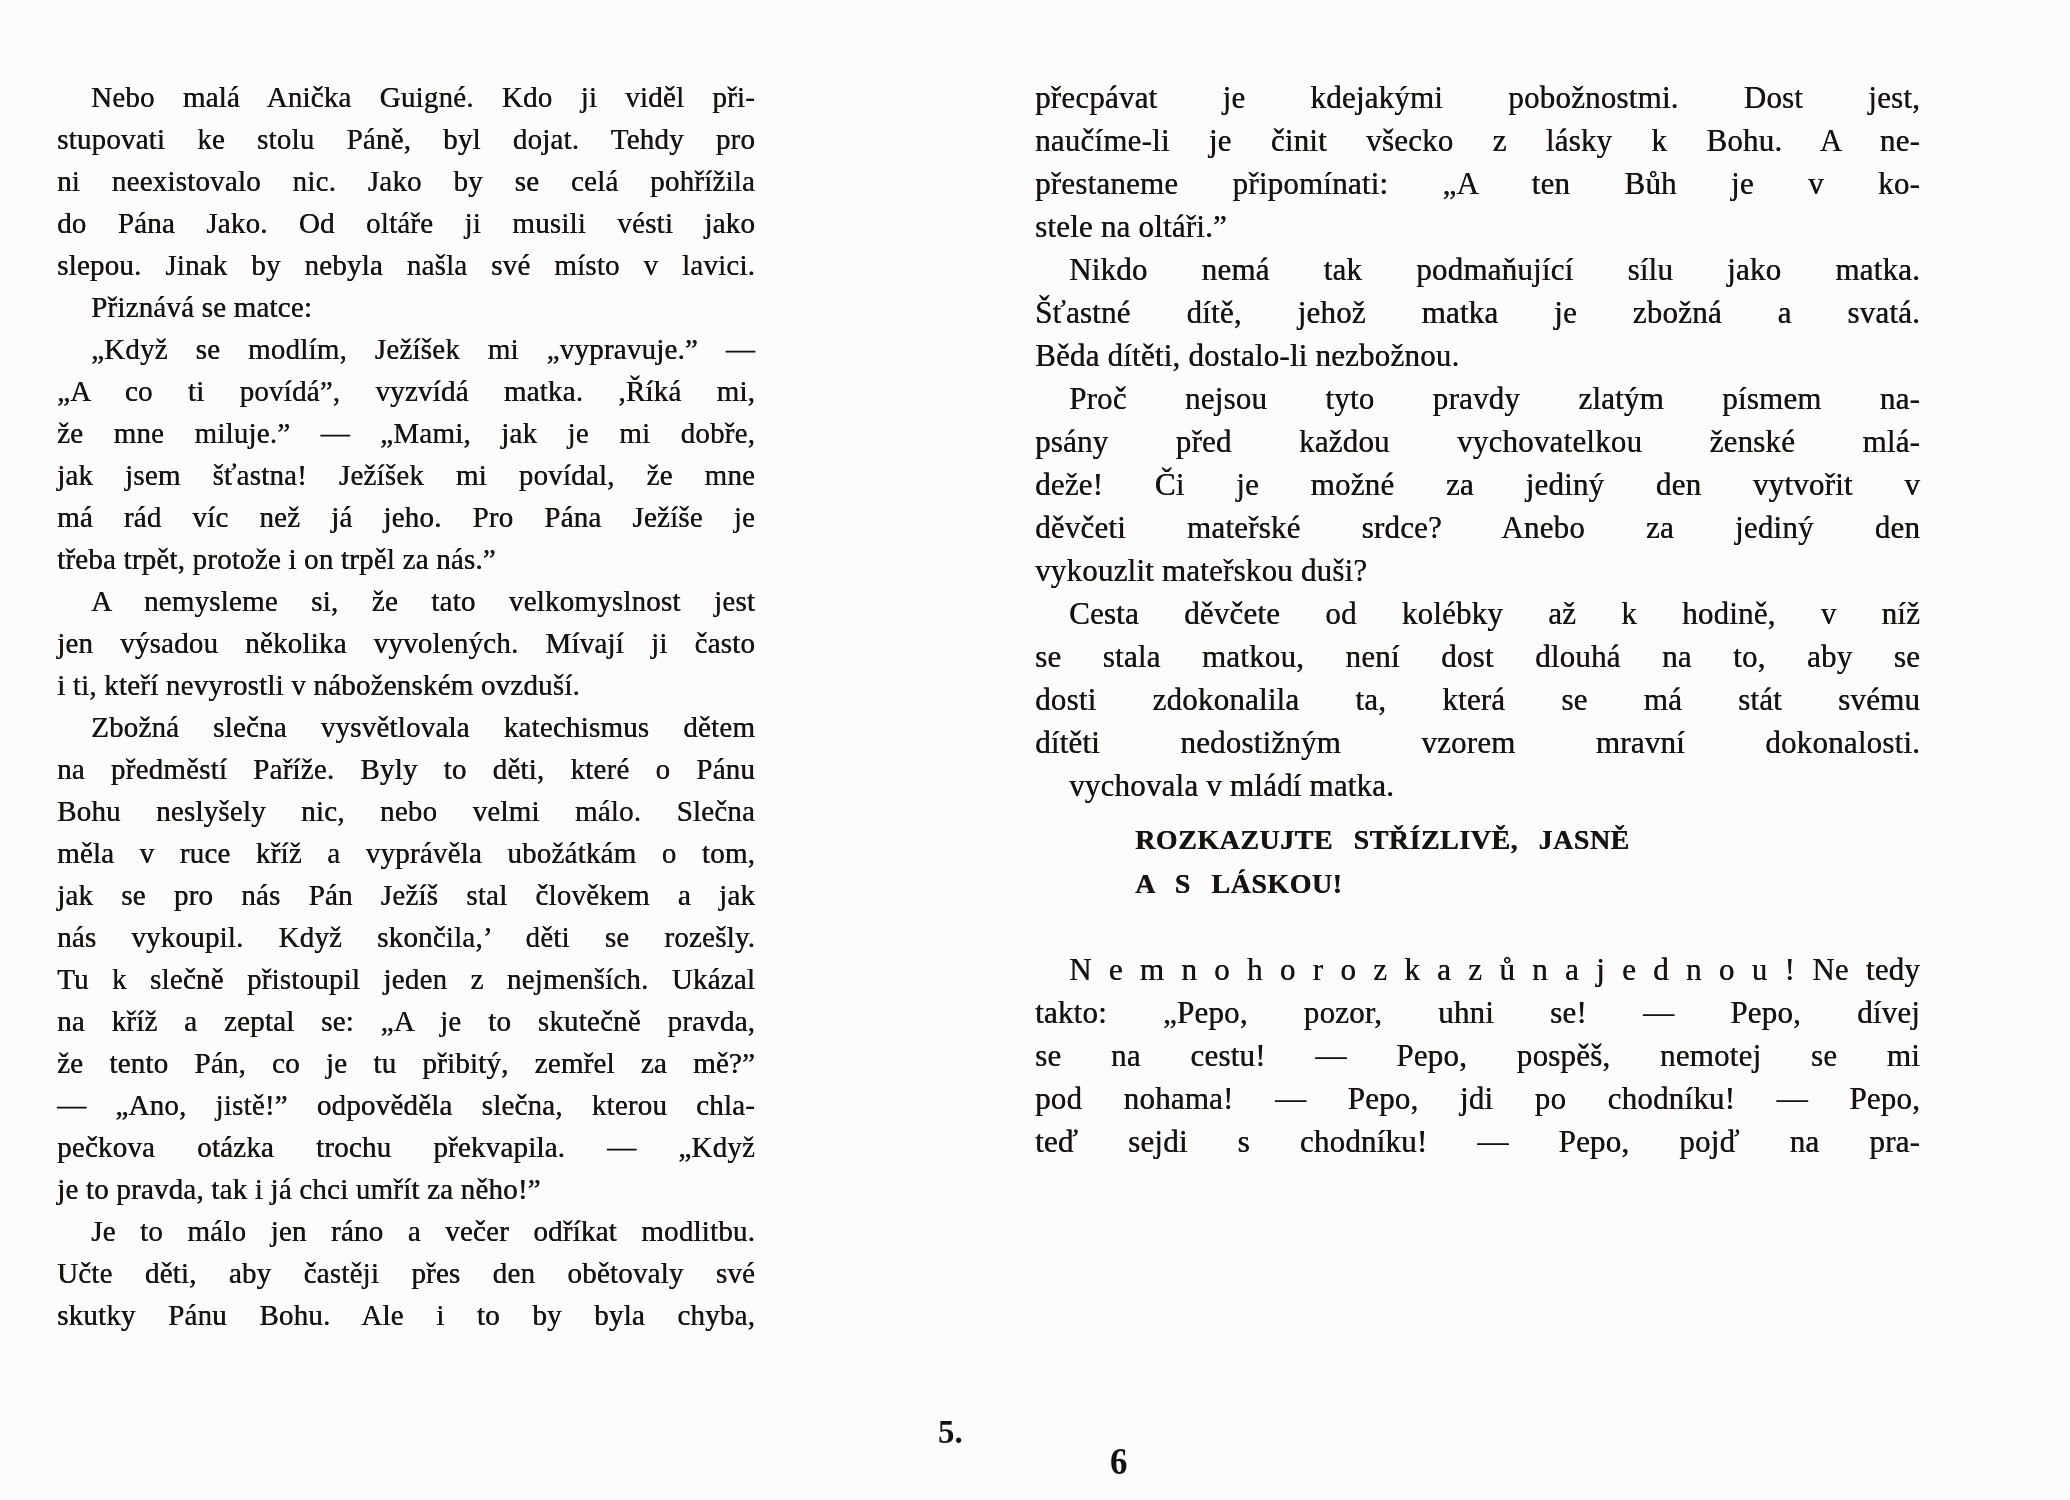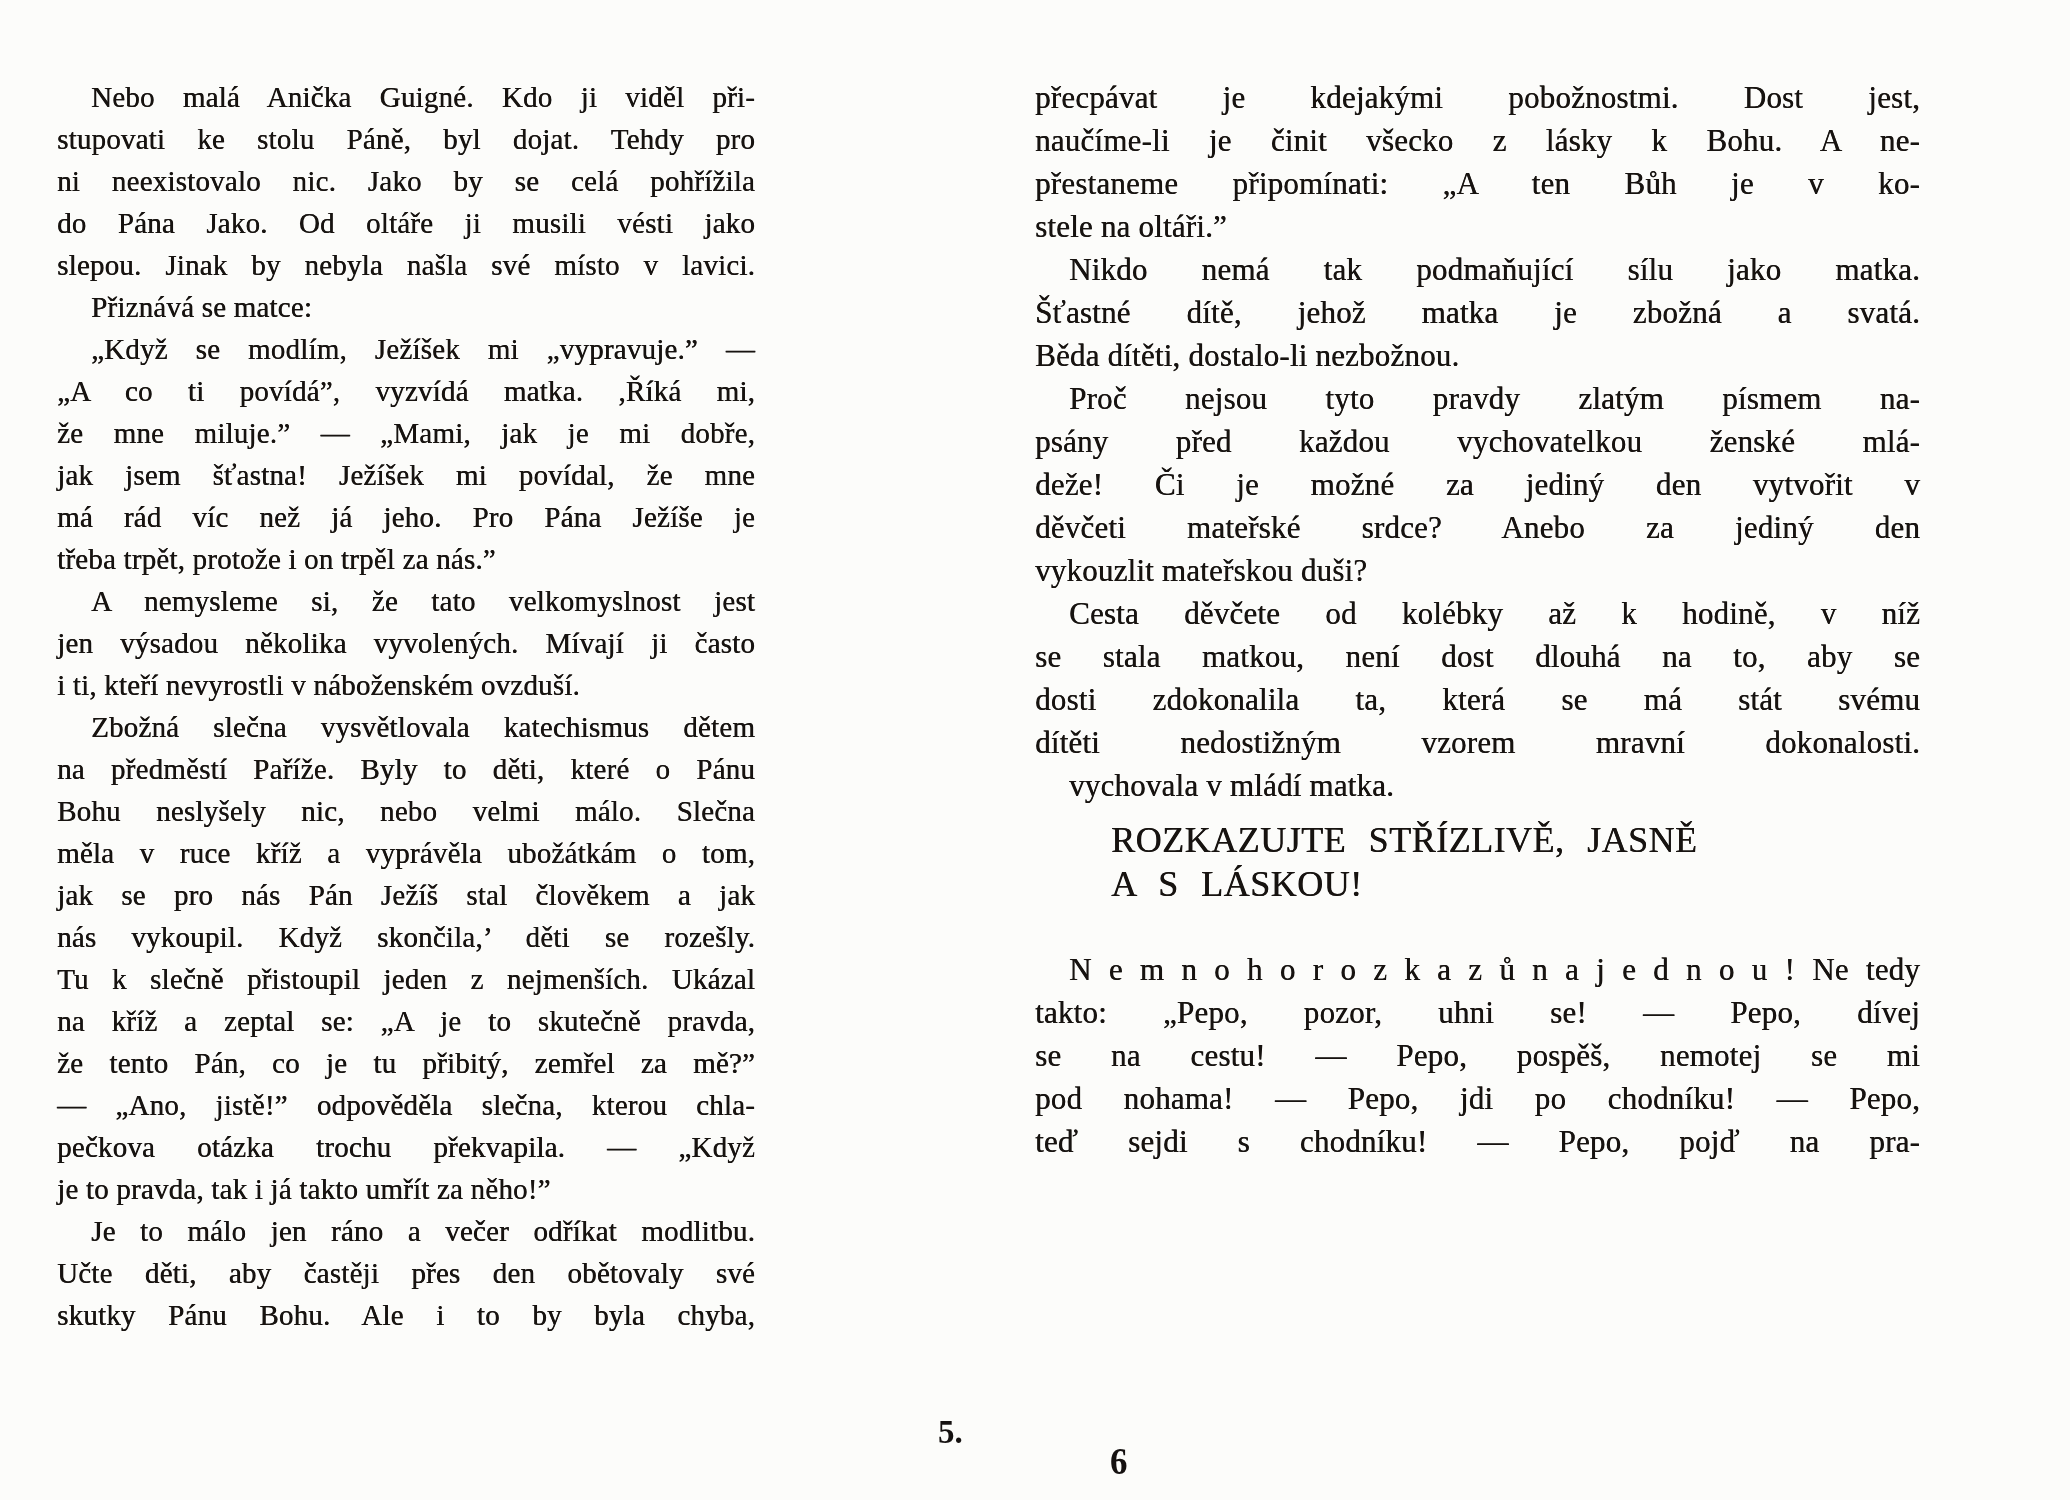--- a/index.html
+++ b/index.html
@@ -55,24 +55,24 @@
   .para.indent .line:first-child { text-indent: 34px; }
 
   .heading {
     font-weight: bold;
     font-size: 33px;
     line-height: 44px;
     letter-spacing: 0.5px;
     word-spacing: 6px;
   }
   .subheading {
-    font-weight: normal;
-    font-size: 36px;
+    font-weight: bold;
+    font-size: 28px;
     line-height: 44px;
-    margin-left: 76px;
+    margin-left: 100px;
     word-spacing: 13px;
     letter-spacing: 0.5px;
   }
   .subheading .subline { text-align: left; }
 
   .page-num {
     position: absolute;
     font-weight: bold;
     color: #151110;
   }
@@ -114,21 +114,21 @@
       <div class="line">na předměstí Paříže. Byly to děti, které o Pánu</div>
       <div class="line">Bohu neslyšely nic, nebo velmi málo. Slečna</div>
       <div class="line">měla v ruce kříž a vyprávěla ubožátkám o tom,</div>
       <div class="line">jak se pro nás Pán Ježíš stal člověkem a jak</div>
       <div class="line">nás vykoupil. Když skončila,’ děti se rozešly.</div>
       <div class="line">Tu k slečně přistoupil jeden z nejmenších. Ukázal</div>
       <div class="line">na kříž a zeptal se: „A je to skutečně pravda,</div>
       <div class="line">že tento Pán, co je tu přibitý, zemřel za mě?”</div>
       <div class="line">— „Ano, jistě!” odpověděla slečna, kterou chla-</div>
       <div class="line">pečkova otázka trochu překvapila. — „Když</div>
-      <div class="line endline">je to pravda, tak i já takto umřít za něho!”</div>
+      <div class="line endline">je to pravda, tak i já chci umřít za něho!”</div>
     </div>
     <div class="para indent">
       <div class="line">Je to málo jen ráno a večer odříkat modlitbu.</div>
       <div class="line">Učte děti, aby častěji přes den obětovaly své</div>
       <div class="line">skutky Pánu Bohu. Ale i to by byla chyba,</div>
     </div>
   </div>
 <div class="text-col col-right" id="right-col">
     <div class="para">
       <div class="line">přecpávat je kdejakými pobožnostmi. Dost jest,</div>

